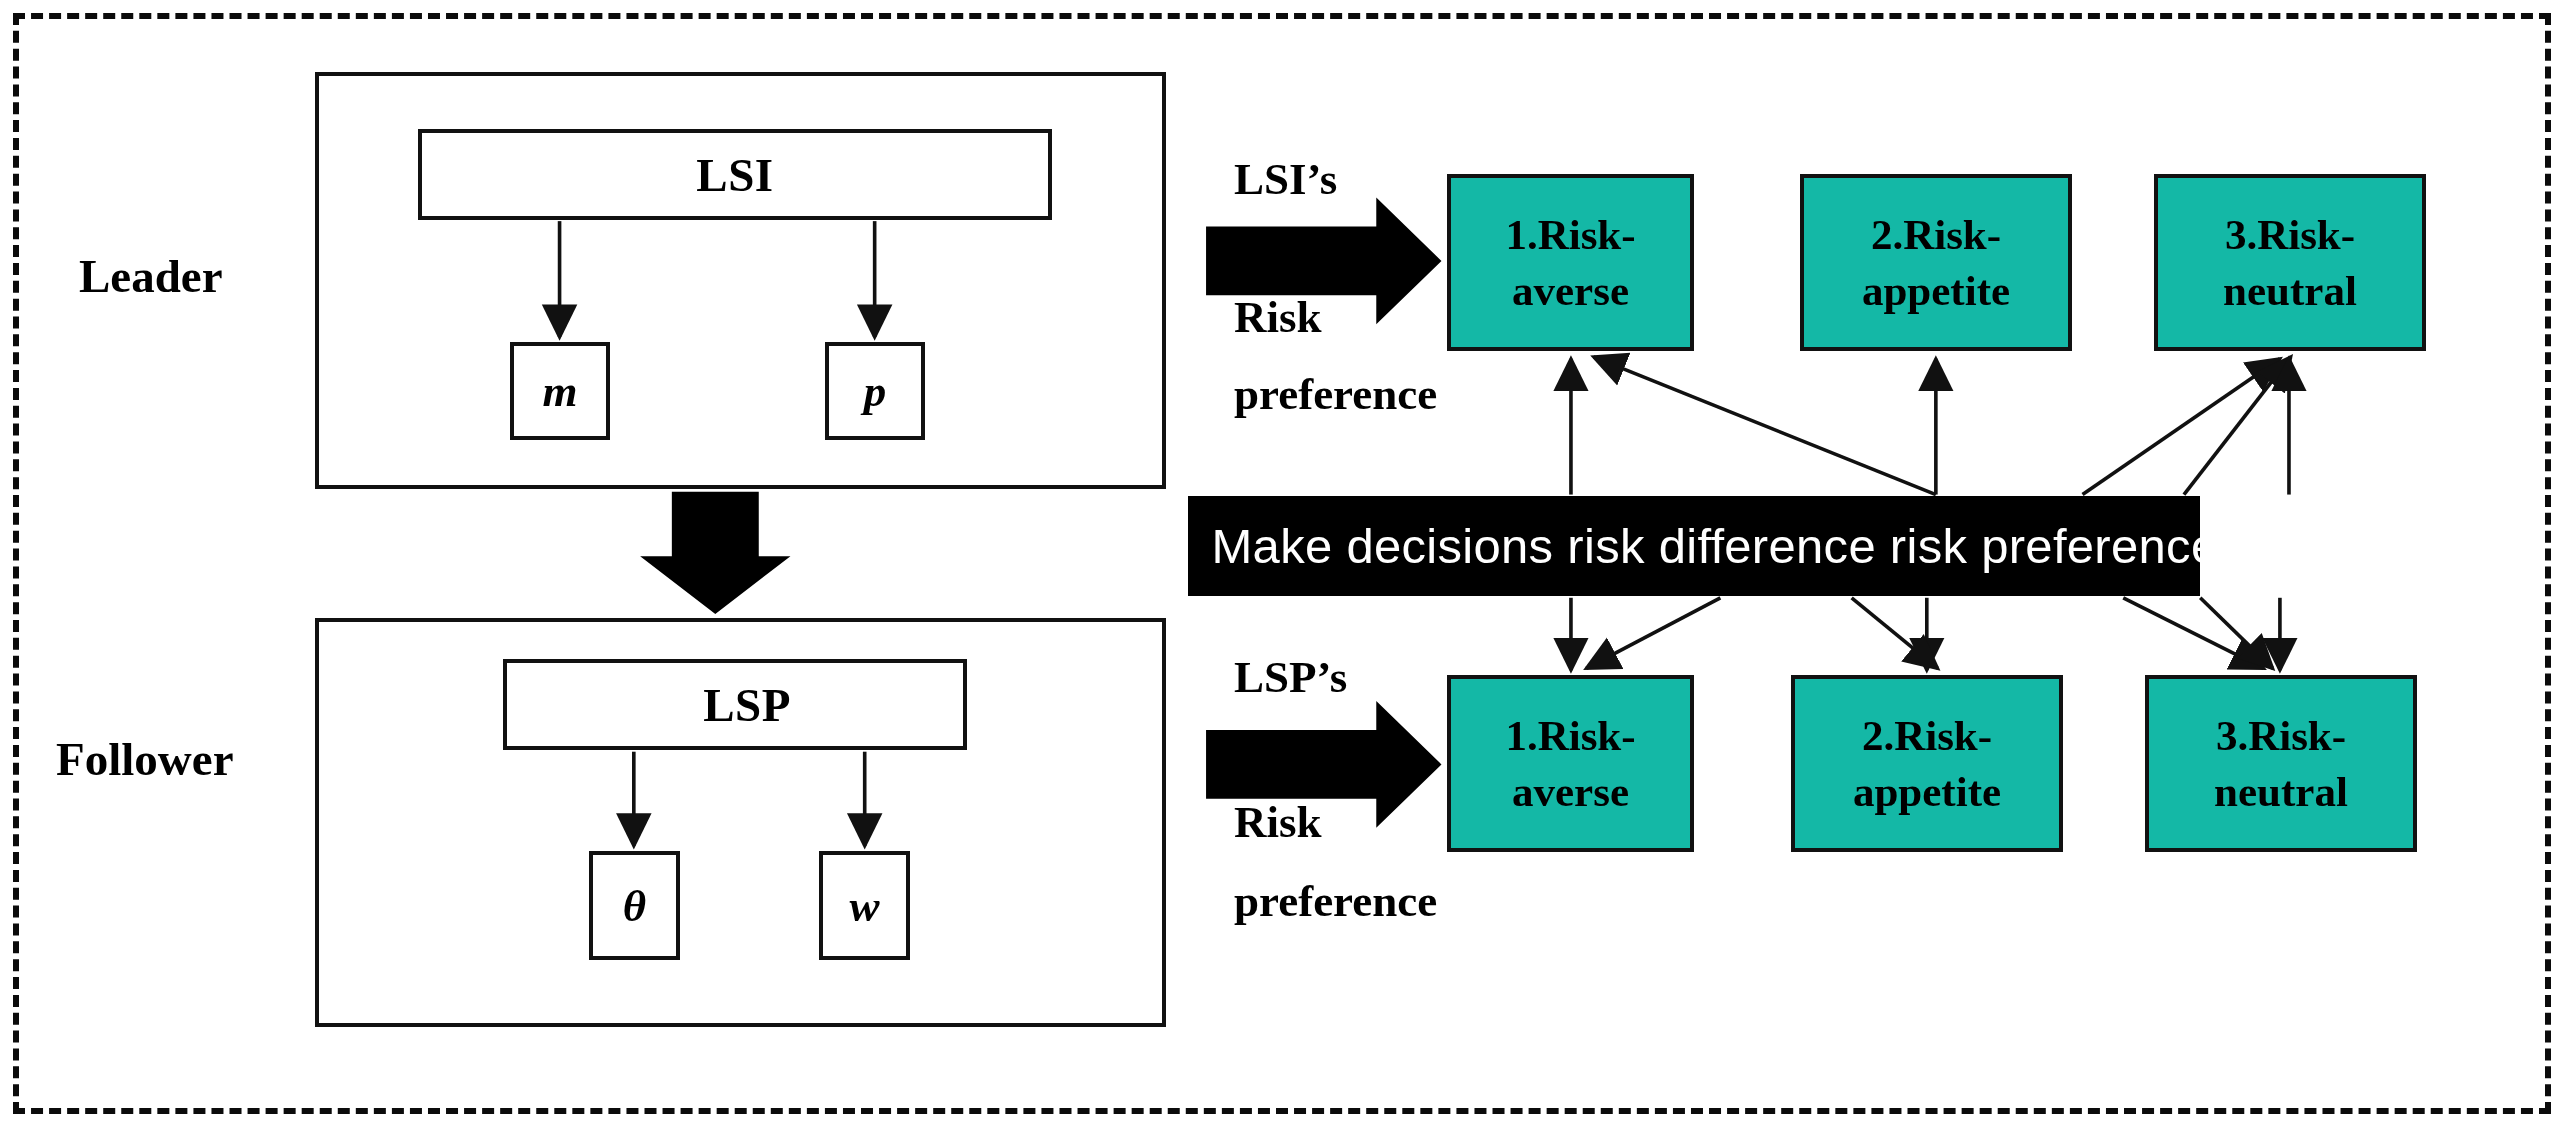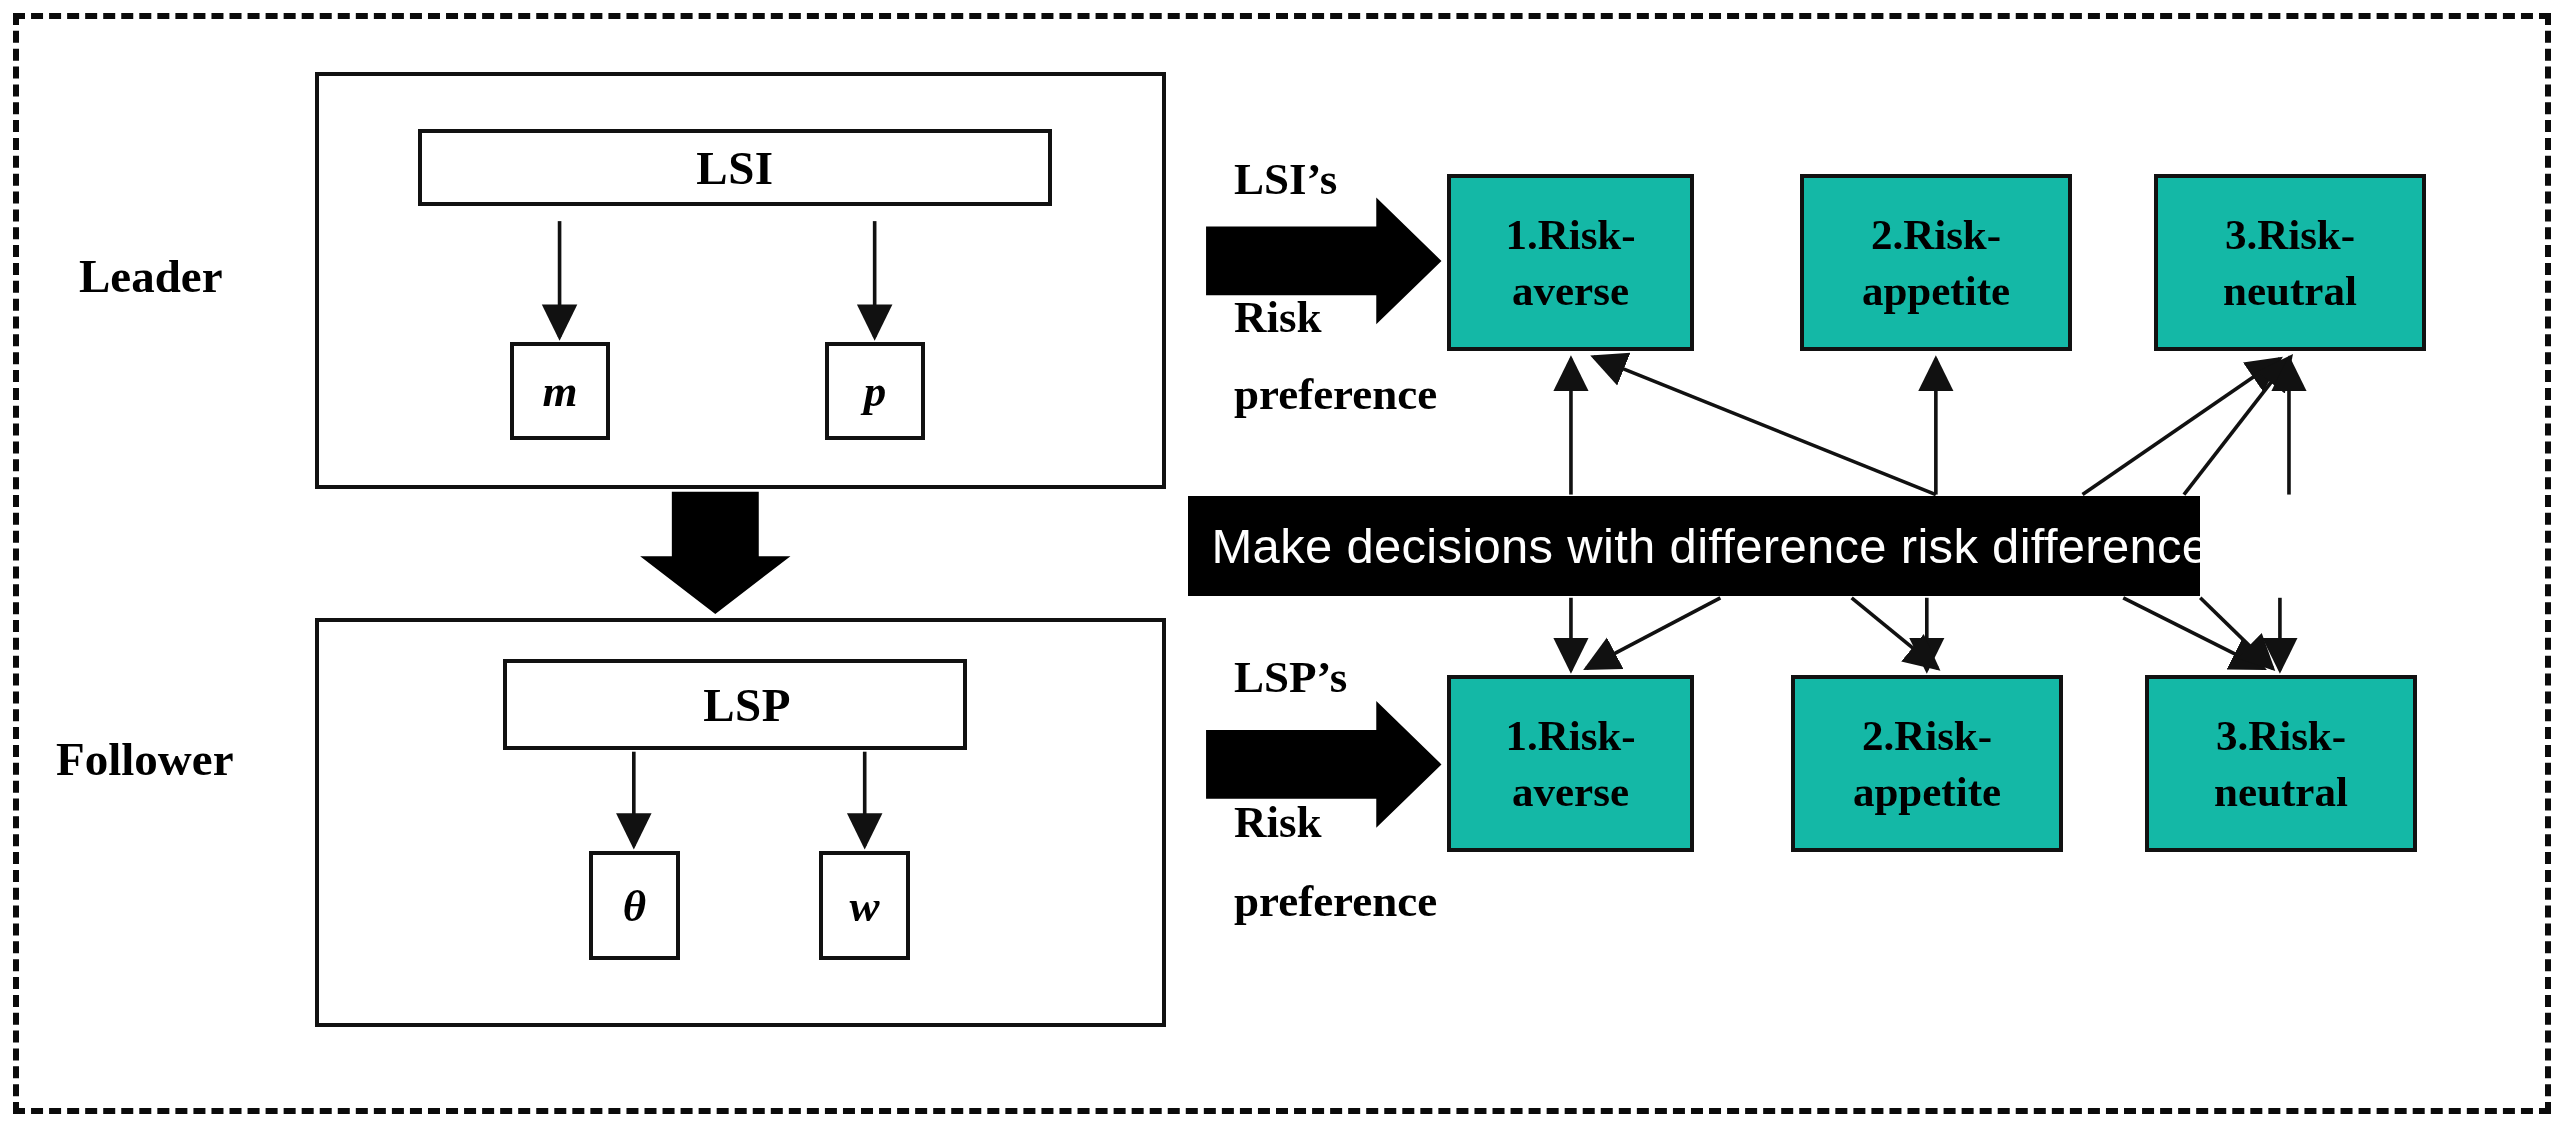--- a/index.html
+++ b/index.html
@@ -43,21 +43,21 @@
 <body>
 
 <div id="stage">
 
   <div class="dashed-frame"></div>
 
   <div class="side-label abs" style="left:79px;top:249px;">Leader</div>
 
   <div class="panel abs" style="left:315px;top:72px;width:851px;height:417px;"></div>
 
-  <div class="inner-box abs" style="left:418px;top:129px;width:634px;height:77px;">
+  <div class="inner-box abs" style="left:418px;top:129px;width:634px;height:91px;">
     <span class="ttl">LSI</span>
   </div>
 
   <div class="var-box abs" style="left:510px;top:342px;width:100px;height:98px;">
     <span class="var-txt">m</span>
   </div>
 
   <div class="var-box abs" style="left:825px;top:342px;width:100px;height:98px;">
     <span class="var-txt">p</span>
   </div>
@@ -110,21 +110,21 @@
     <span>2.Risk-</span>
     <span>appetite</span>
   </div>
 
   <div class="risk-box abs" style="left:2145px;top:675px;width:272px;height:177px;">
     <span>3.Risk-</span>
     <span>neutral</span>
   </div>
 
   <div class="banner abs" style="left:1188px;top:496px;width:1012px;height:100px;">
-    <span>Make decisions with difference risk difference</span>
+    <span>Make decisions risk difference risk preferences</span>
   </div>
 
   <svg class="ovl" viewBox="0 0 2845 1252">
     <defs>
       <marker id="thin" markerWidth="11" markerHeight="11" refX="9" refY="5.5" orient="auto" markerUnits="strokeWidth">
         <path d="M0,0.6 L10,5.5 L0,10.4 z" fill="#111"></path>
       </marker>
     </defs>
 
     <g stroke="#111" stroke-width="4" fill="none" marker-end="url(#thin)">

